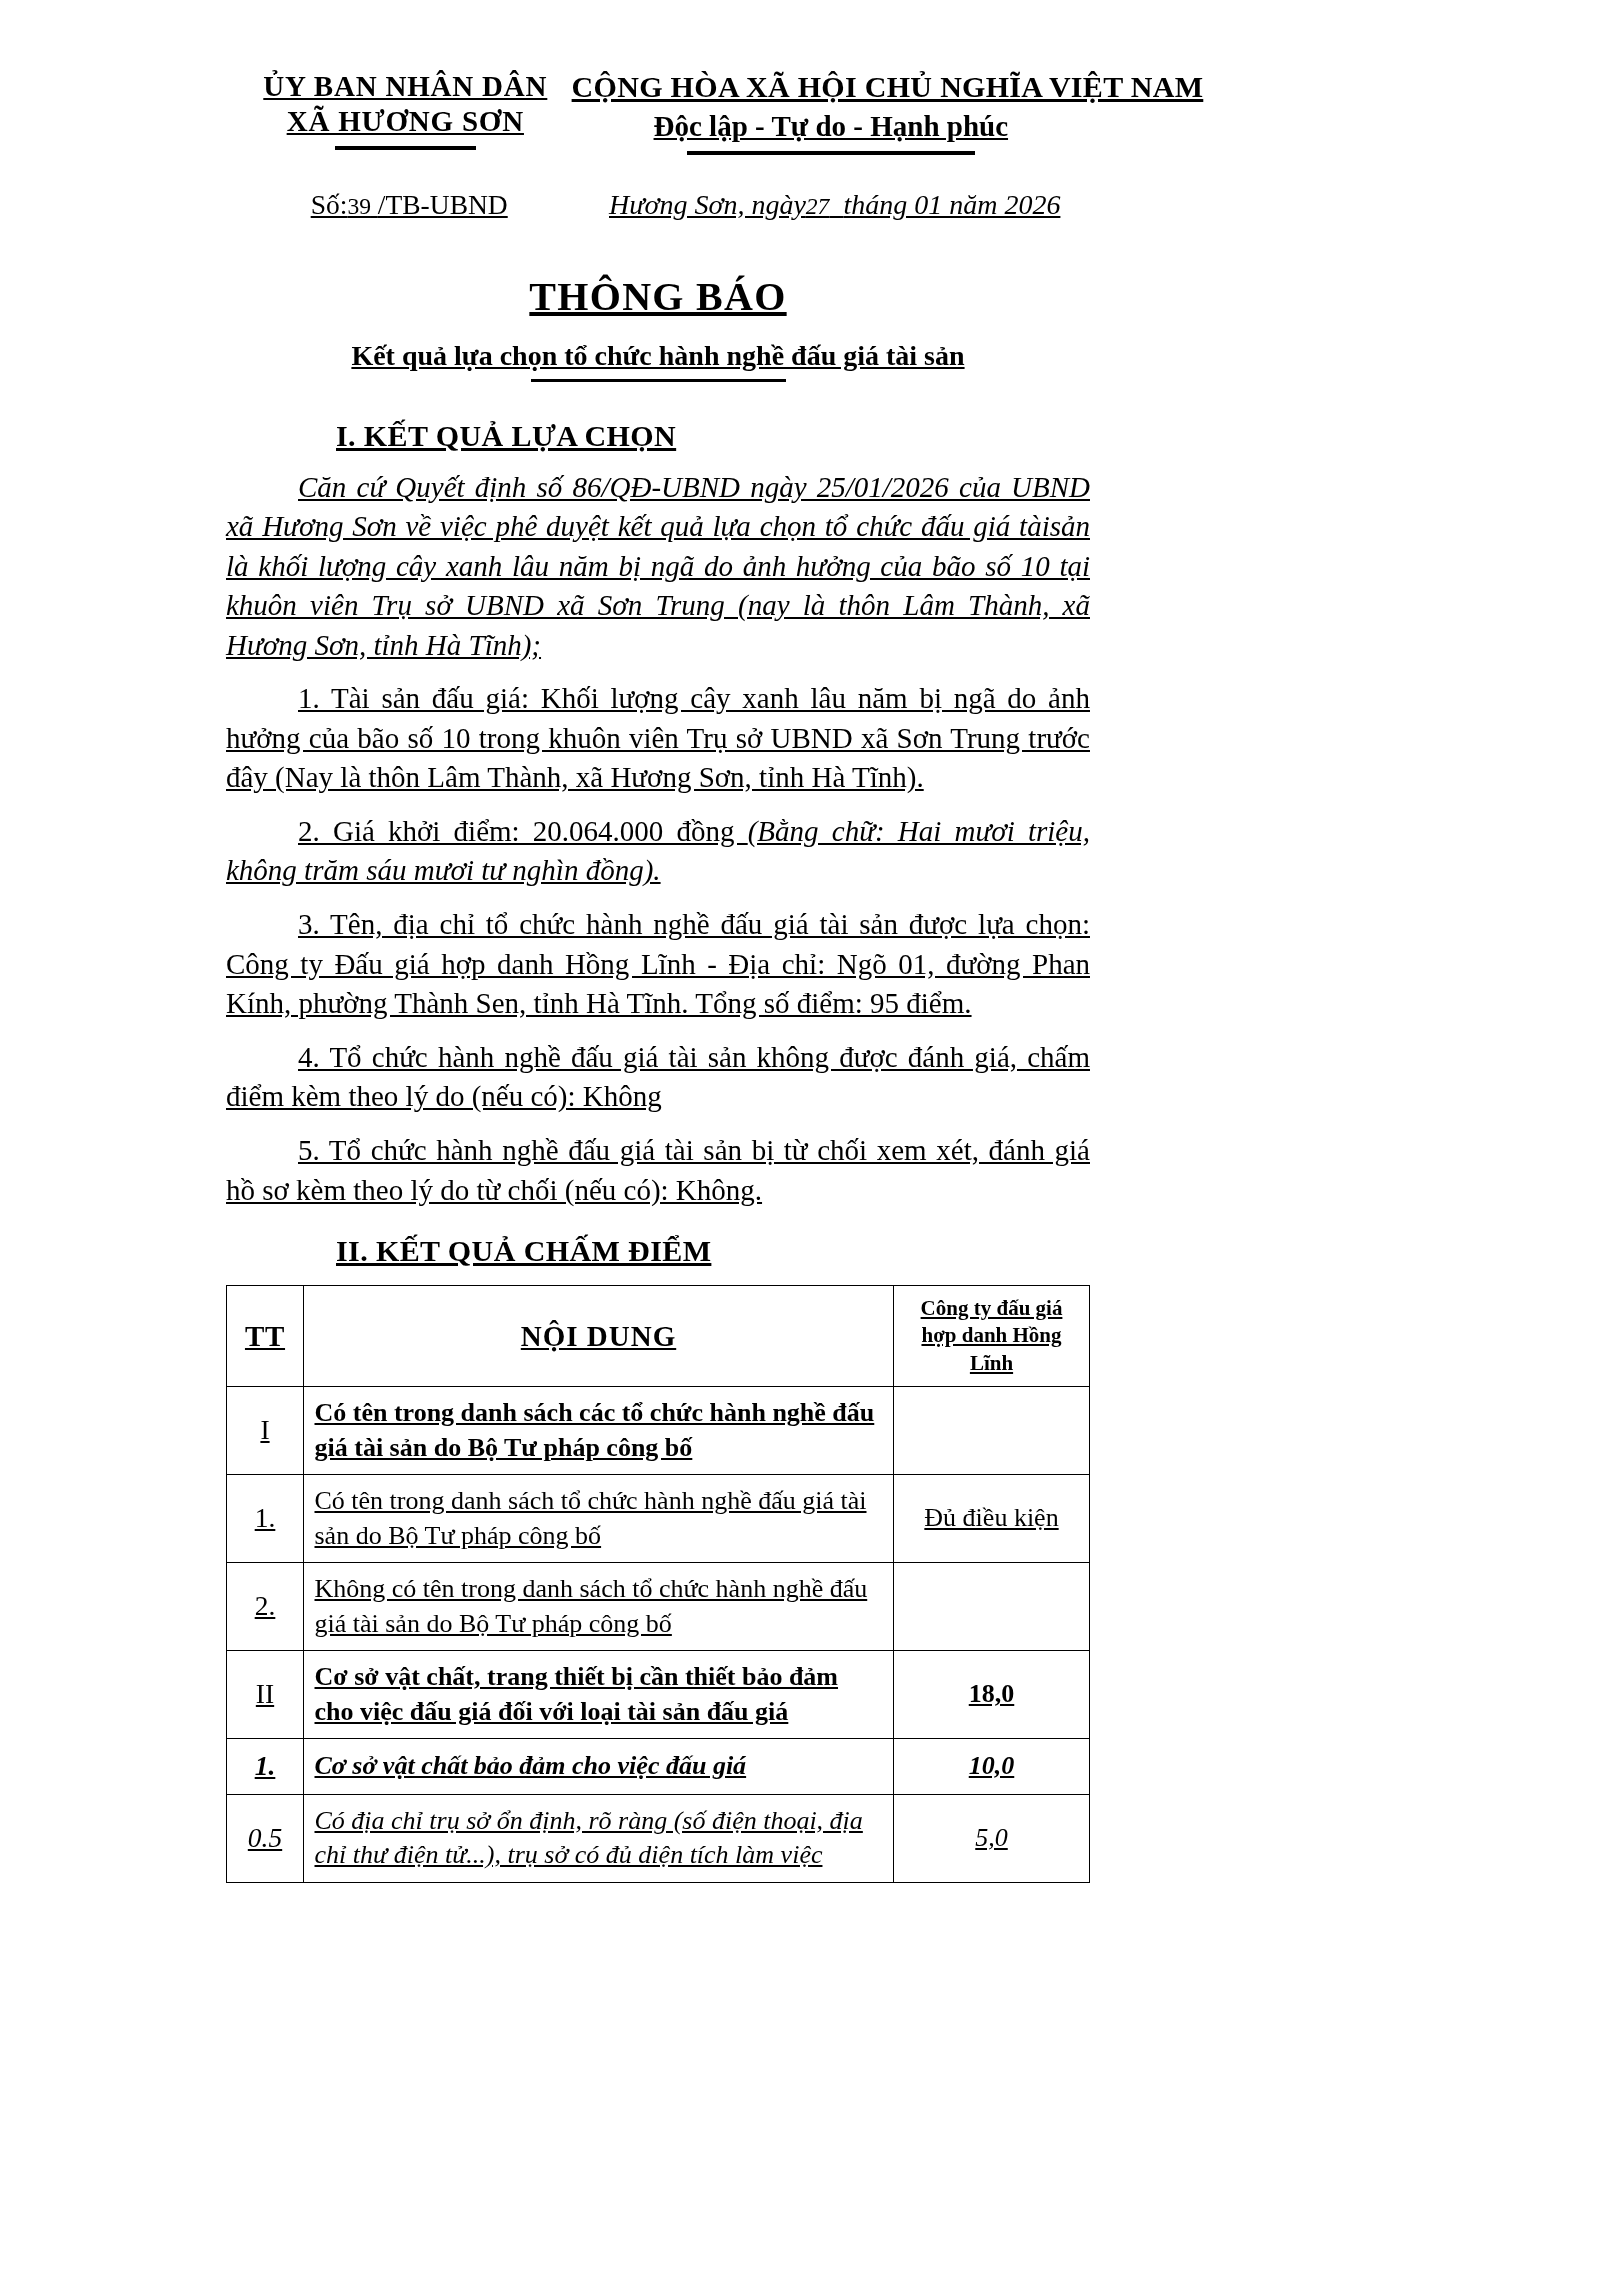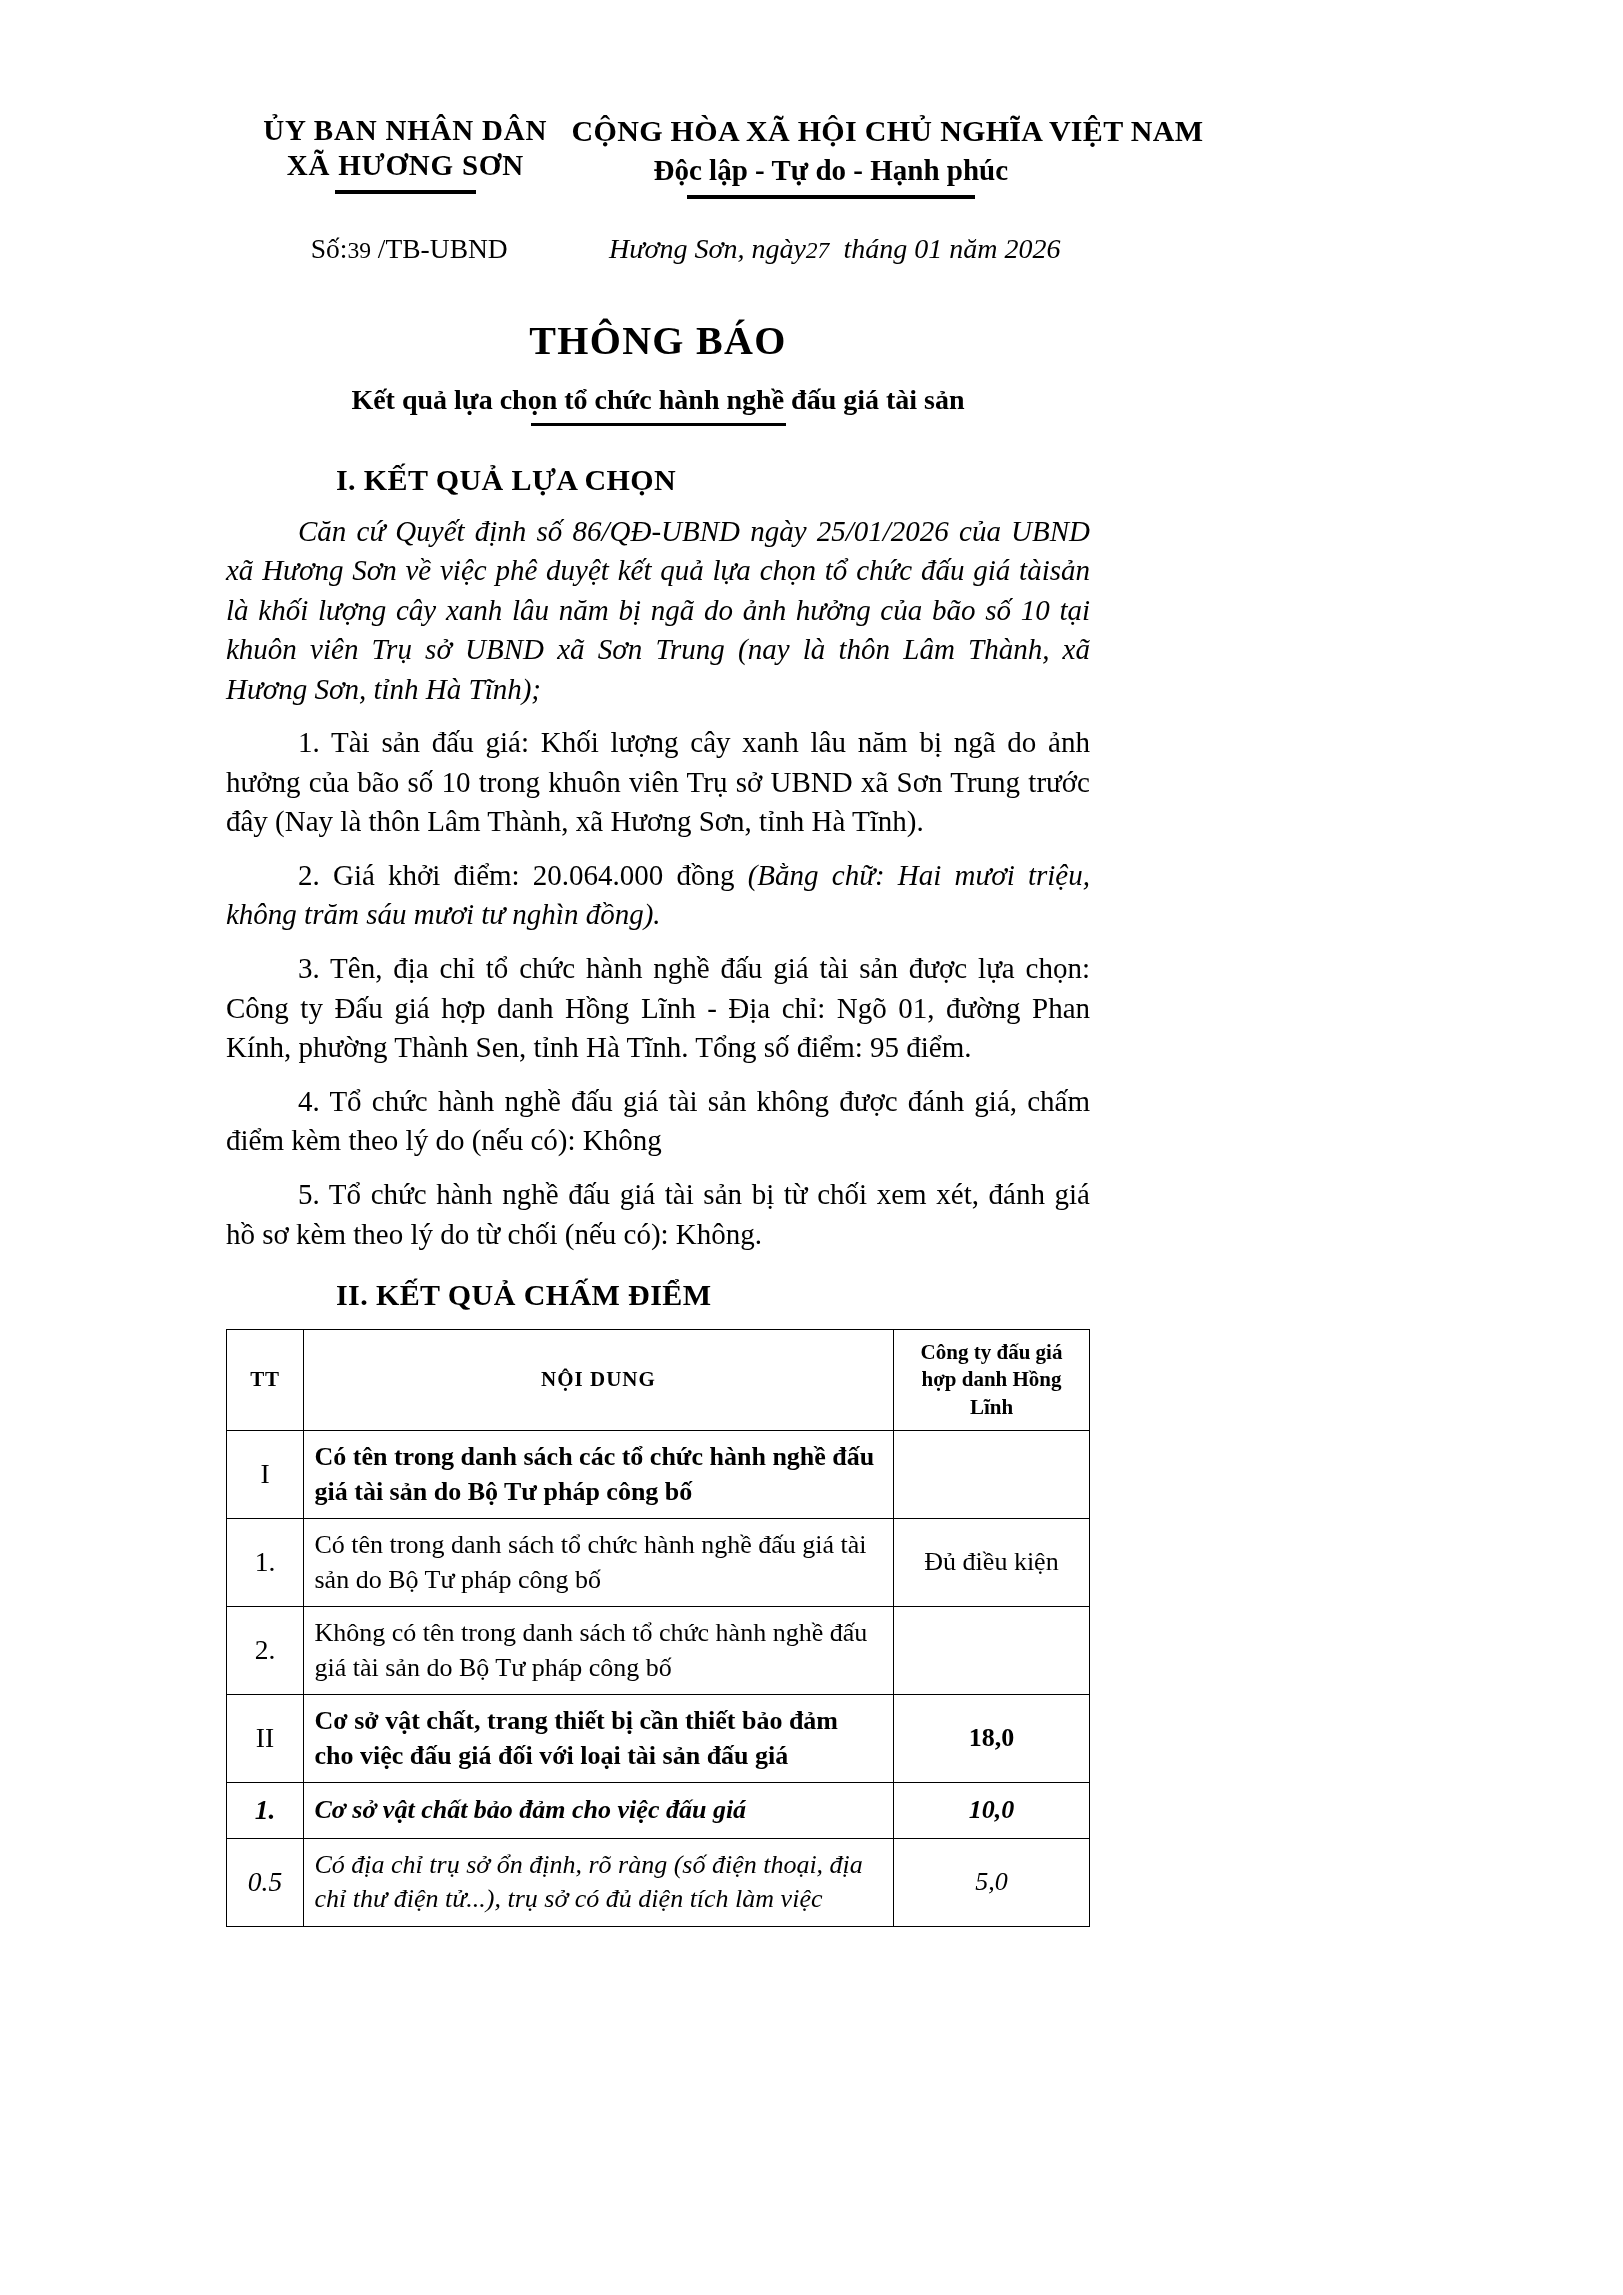--- a/index.html
+++ b/index.html
@@ -14,21 +14,22 @@
     font-family: "Liberation Serif", "DejaVu Serif", serif;
     color: #000000;
     -webkit-font-smoothing: antialiased;
   }
 
   .page {
     position: relative;
     width: 1316px;
     height: 2295px;
     box-sizing: border-box;
-    padding: 113px 226px 0 226px;
+    padding: 69px 226px 0 226px;
+    text-decoration: underline;
   }
 
   
   .doc-header {
     display: flex;
     align-items: flex-start;
     width: 100%;
   }
   .header-left {
     width: 40%;
@@ -156,21 +157,21 @@
     font-size: 26px;
     line-height: 1.32;
   }
   .col-tt      { width: 77px; }
   .col-content { width: auto;  }
   .col-score   { width: 196px; }
 
   .score-table th {
     text-align: center;
     font-weight: bold;
-    font-size: 21px;
+    font-size: 29px;
   }
   th.th-tt      { letter-spacing: 0.7px; }
   th.th-content { letter-spacing: 1px; }
   th.th-score   { font-size: 21px; line-height: 1.3; text-align: center; }
 
   td.c-tt {
     text-align: center;
     font-size: 27.5px;
   }
   td.c-score {

